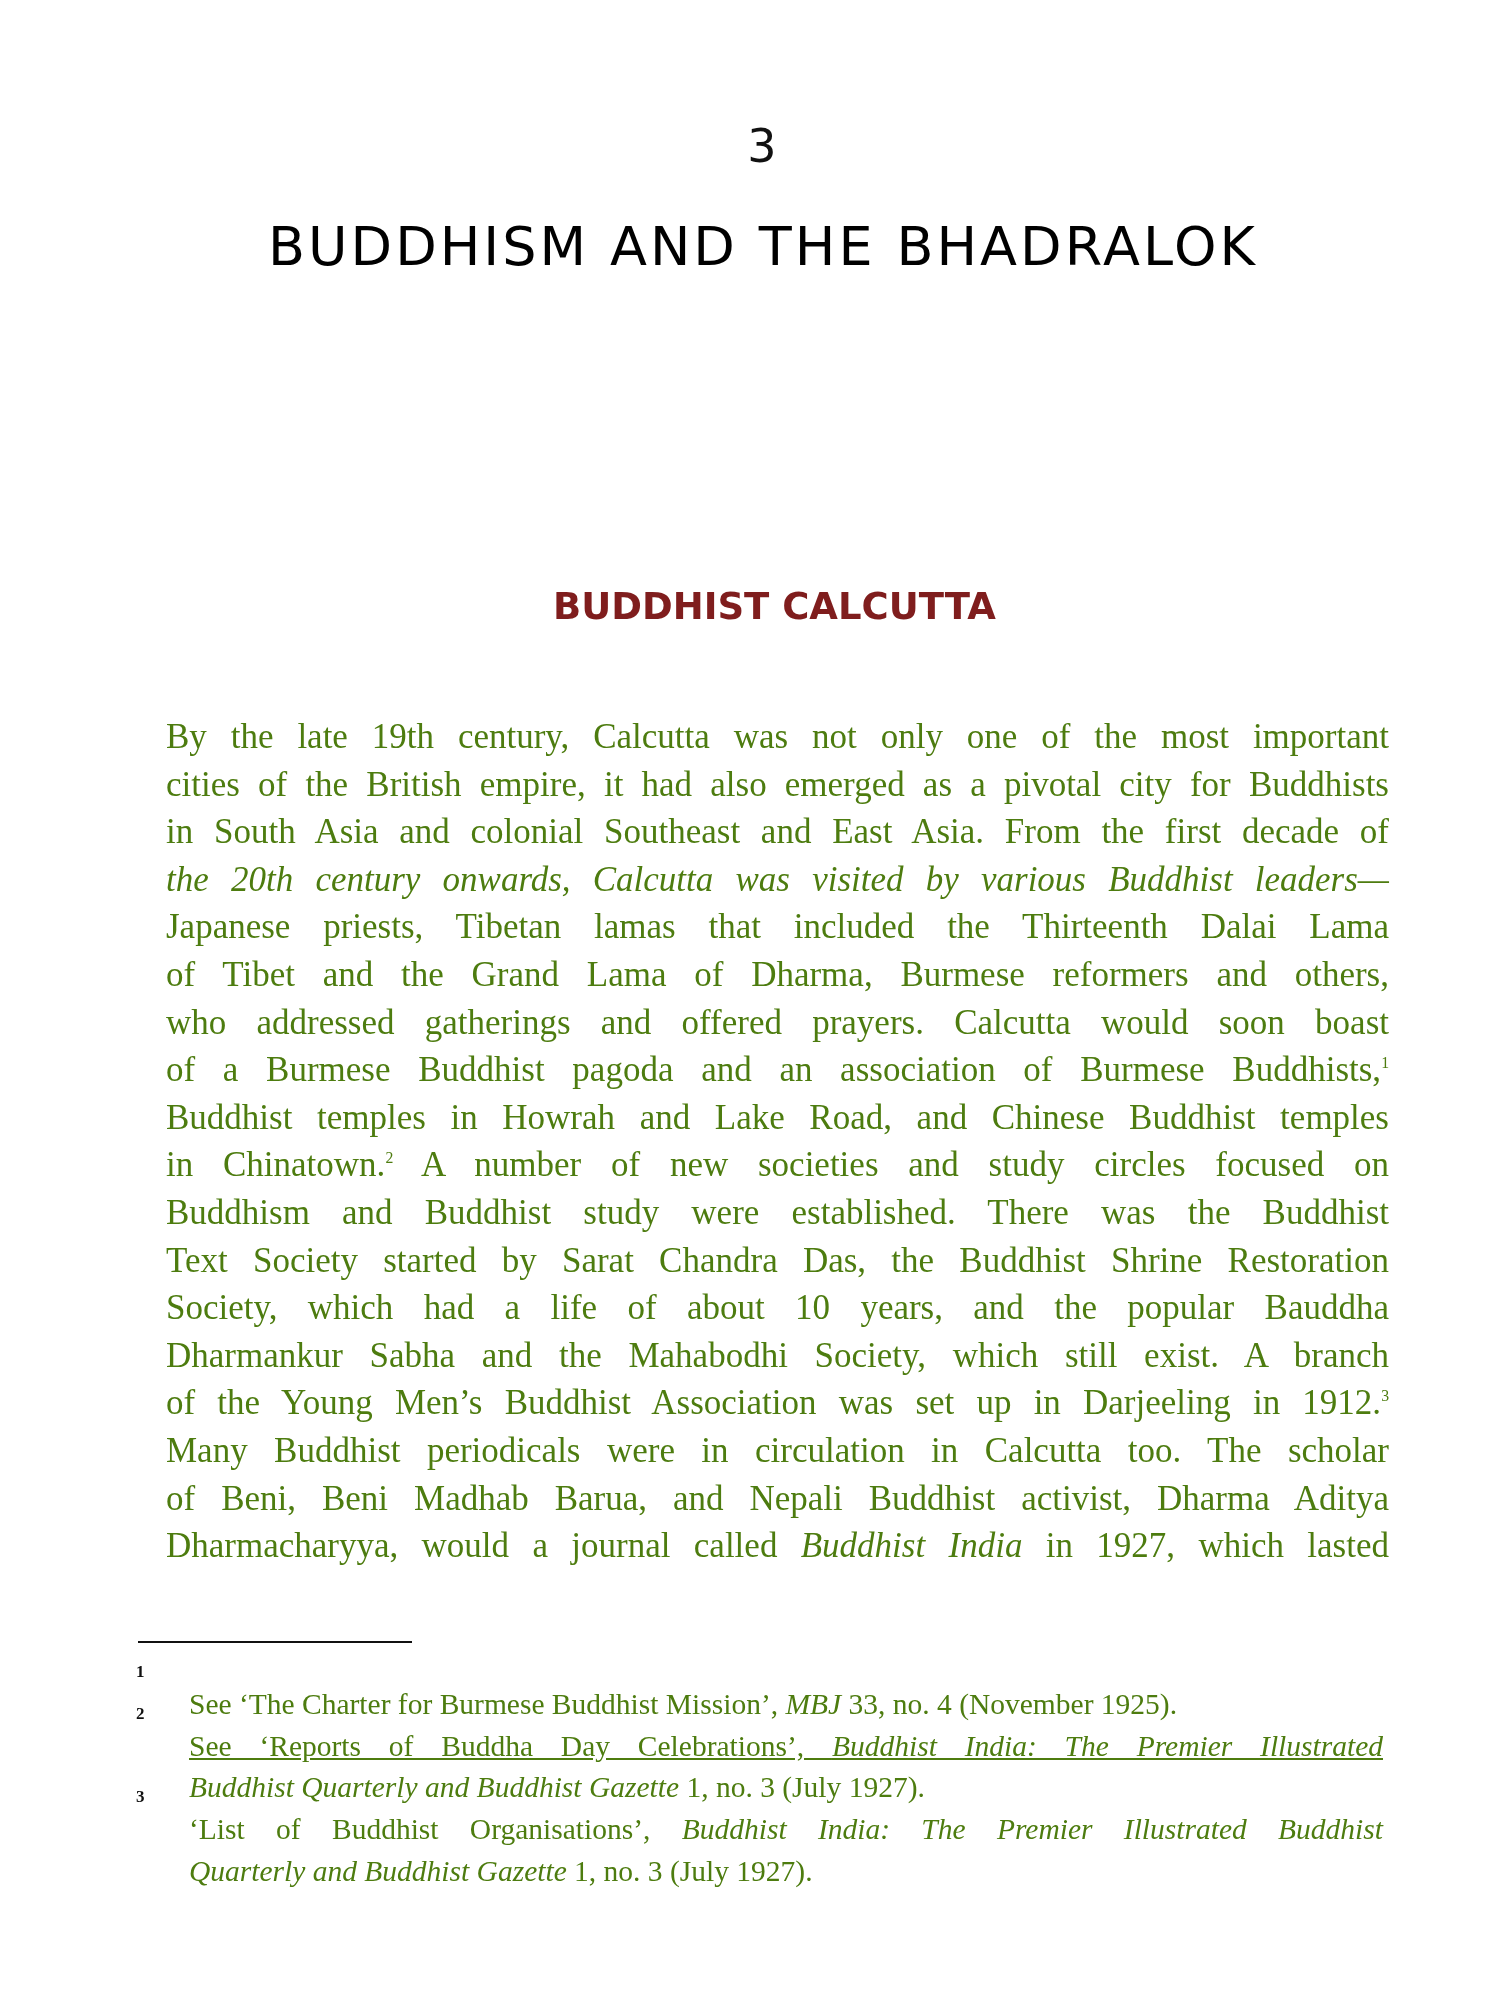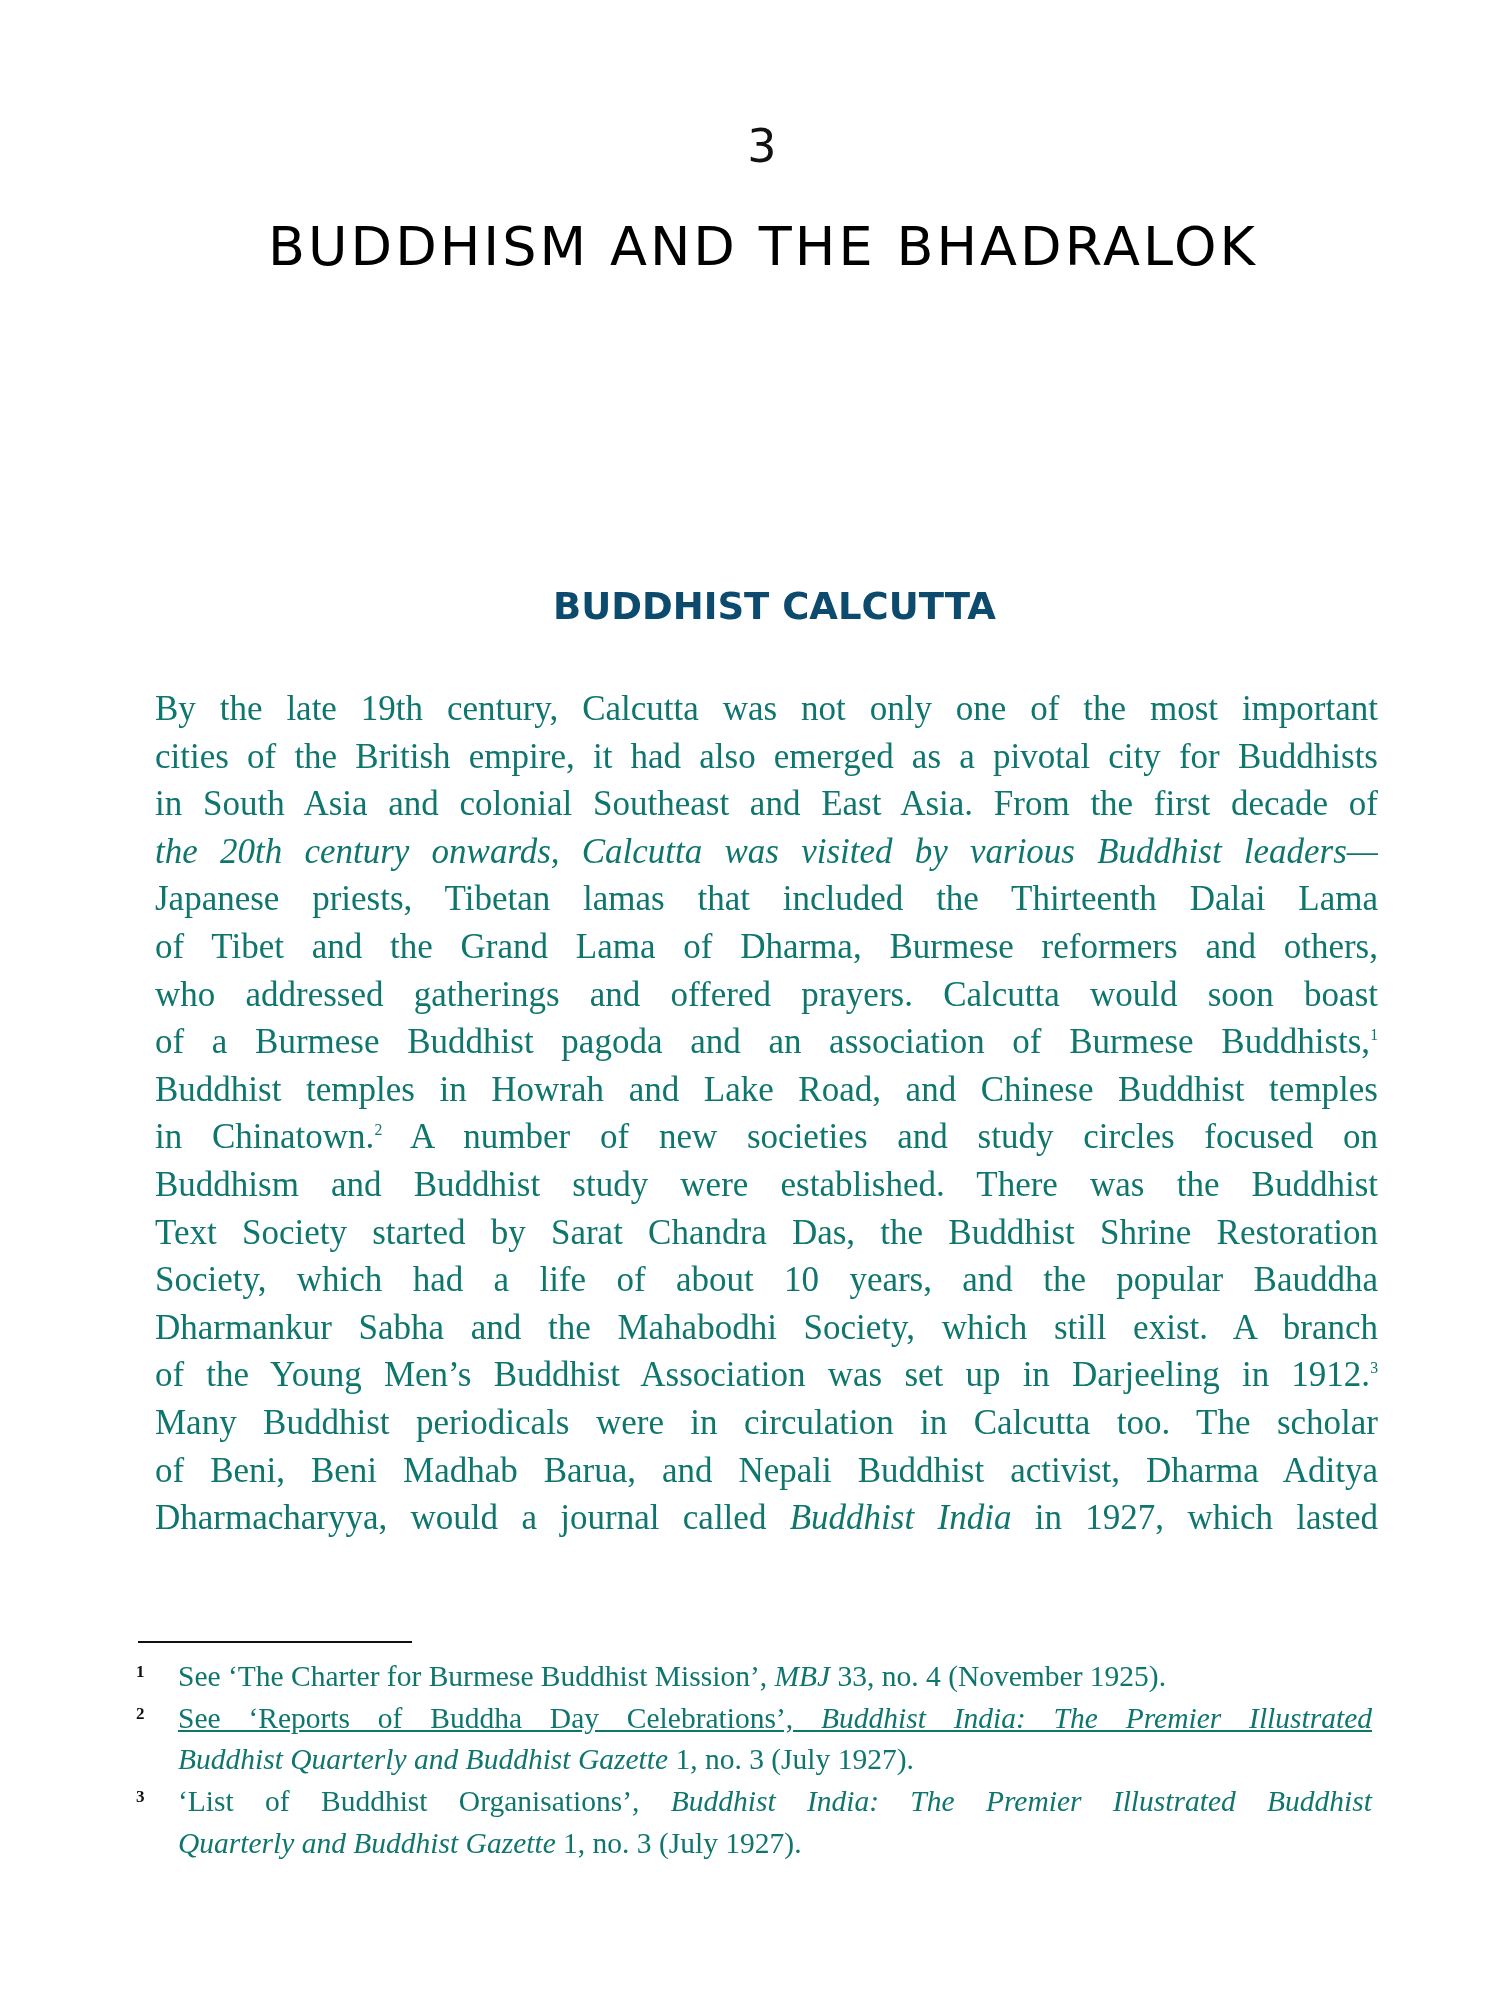--- a/index.html
+++ b/index.html
@@ -51,37 +51,38 @@
       left: 553px; width: 414px;
       top: 582px;
       height: 50px;
       font-family: "DejaVu Sans", sans-serif;
       font-size: 37px;
       line-height: 50px;
       font-weight: bold;
       white-space: nowrap;
       text-align: justify;
       text-align-last: justify;
-      color: #0c4a6e;
+      color: #7f1d1d;
     }
     .body-text {
       position: absolute;
       left: 150px;
       top: 0;
       width: 1223px;
     }
     .line {
       position: absolute;
-      left: 5px;
+      left: 16px;
       width: 100%;
       white-space: nowrap;
       text-align: justify;
       text-align-last: justify;
       font-family: "Liberation Serif", "DejaVu Serif", serif;
-      color: #0f766e;
+      color: #4d7c0f;
+      margin-top: 28px;
     }
     .line.last {
       text-align-last: left;
     }
     .body-line {
       font-size: 35px;
       height: 46px;
       line-height: 46px;
     }
     .fn-line {

